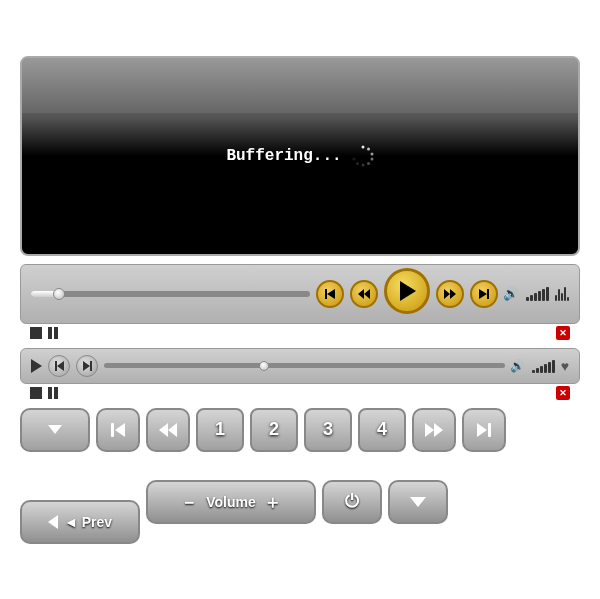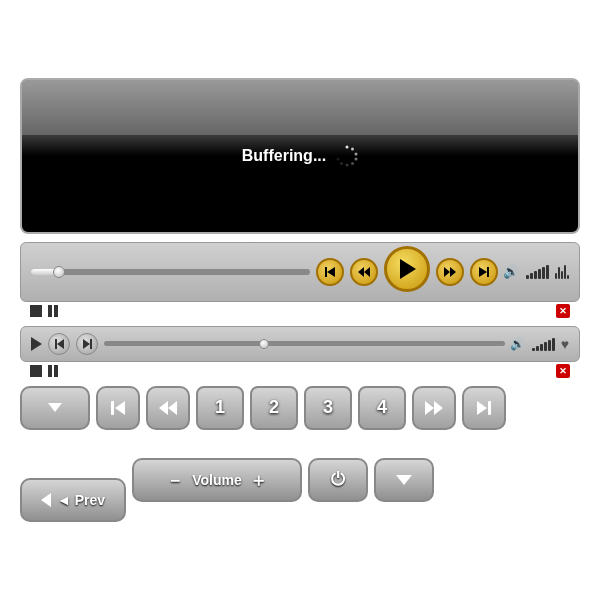--- a/index.html
+++ b/index.html
@@ -15,29 +15,30 @@
     .player-wrapper {
       width: 560px;
       display: flex;
       flex-direction: column;
       gap: 8px;
     }
 
     
     .video-screen {
       width: 100%;
-      height: 156px;
+      height: 200px;
       background: linear-gradient(to bottom, #888 0%, #555 30%, #000 50%, #000 100%);
       border-radius: 8px;
       border: 2px solid #aaa;
       position: relative;
       display: flex;
       align-items: center;
       justify-content: center;
       overflow: hidden;
+      font-family: Liberation Mono, monospace;
     }
     .video-screen::before {
       content: '';
       position: absolute;
       top: 0; left: 0; right: 0;
       height: 55px;
       background: linear-gradient(to bottom, #999, #666);
     }
     .buffering-area {
       display: flex;
@@ -265,21 +266,21 @@
       display: flex;
       align-items: center;
       justify-content: center;
       cursor: pointer;
       font-size: 13px;
       font-weight: bold;
       color: #fff;
       text-shadow: 0 1px 2px #000;
       gap: 6px;
     }
-    .bottom-pill.prev-next { width: 106px; margin-top: 40px; }
+    .bottom-pill.prev-next { width: 120px; margin-top: 40px; }
     .bottom-pill.volume-pill { width: 170px; }
     .bottom-pill.power-btn { width: 60px; }
     .bottom-pill.down-btn { width: 60px; }
     .triangle-play-large {
       width: 0; height: 0;
       border-top: 10px solid transparent;
       border-bottom: 10px solid transparent;
       border-left: 16px solid #000;
       margin-left: 3px;
     }

